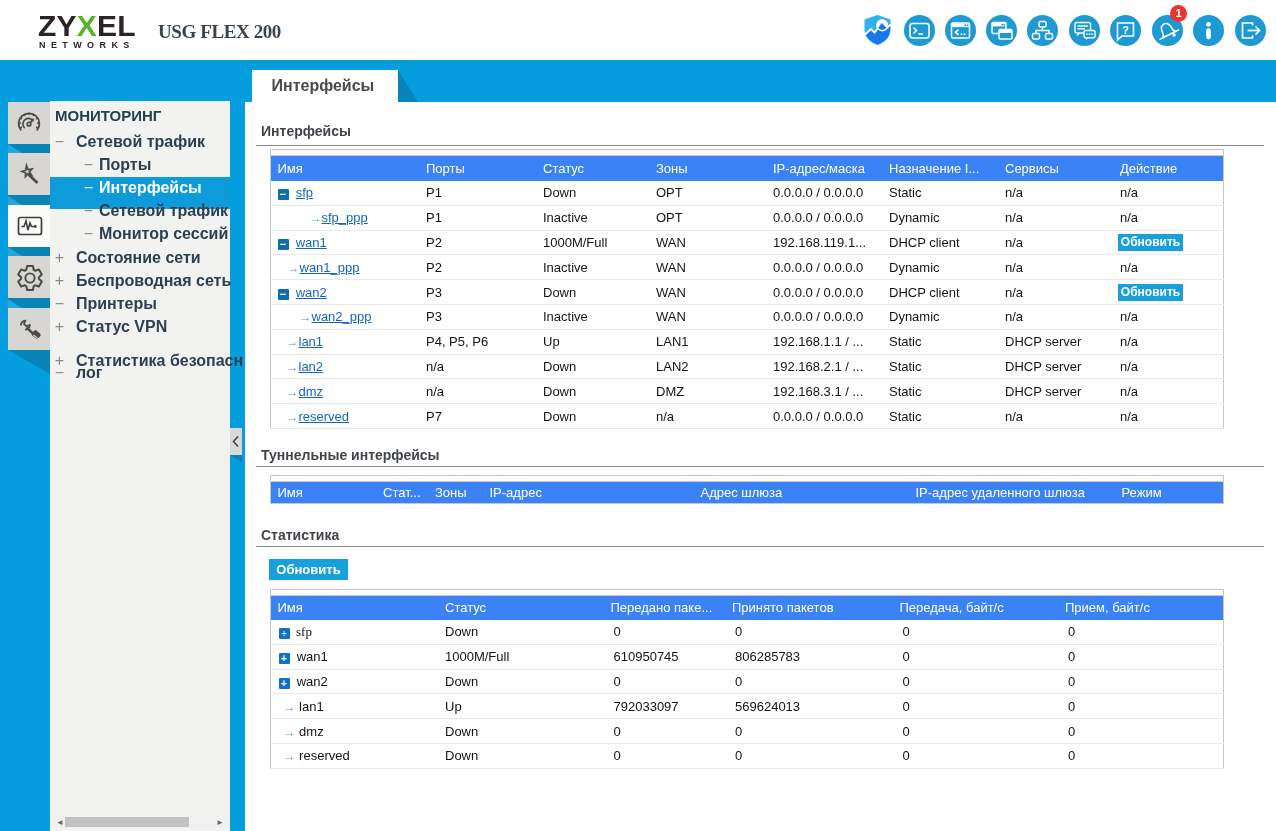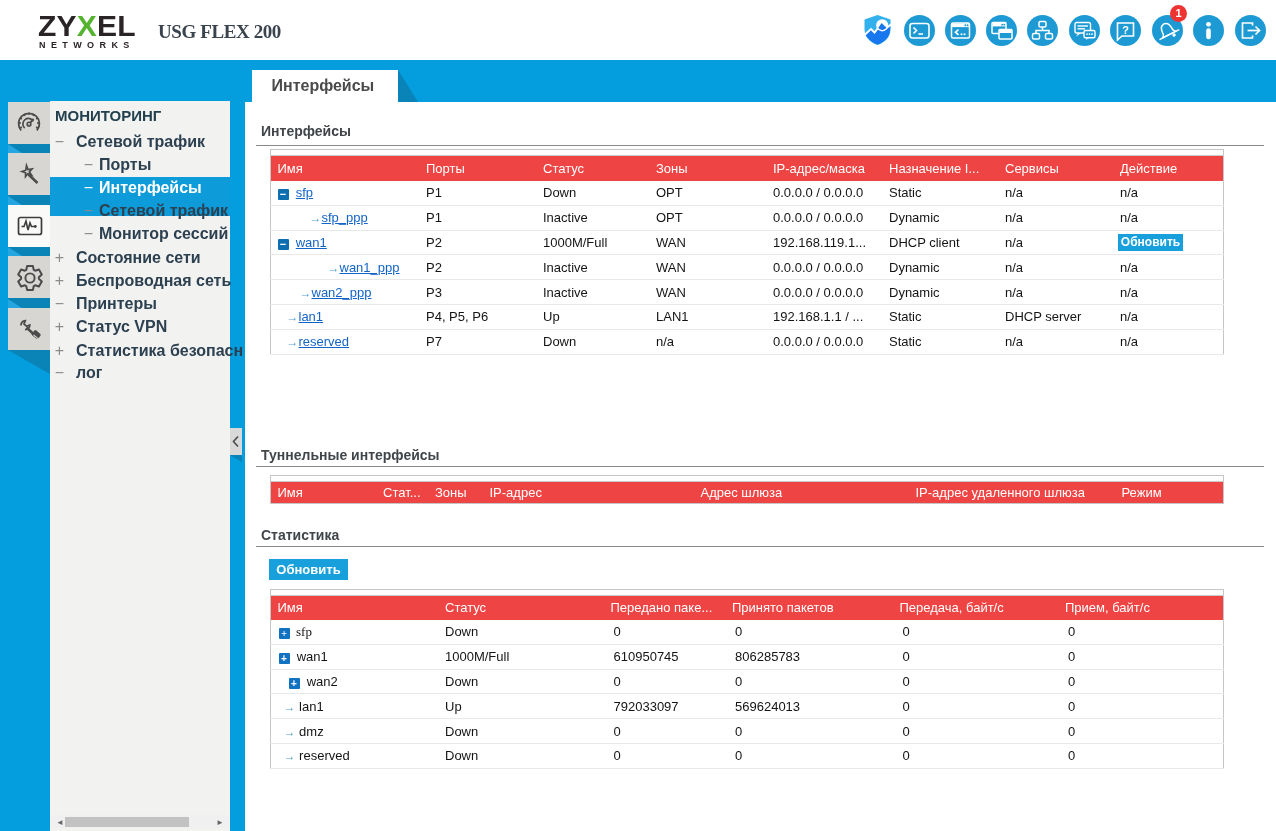--- a/index.html
+++ b/index.html
@@ -20,39 +20,39 @@
 .fold{position:absolute;left:8px;width:42px;height:9.5px;background:#0a83b6;}
 .fold:before{content:"";position:absolute;left:0;bottom:0;border-left:14px solid #25a6e0;border-top:9.5px solid transparent;}
 #menu{position:absolute;left:50px;top:101px;width:180px;}
 #mhead{position:absolute;left:5px;top:6px;font-size:15px;font-weight:bold;color:#23404f;width:220px;}
 .mi{position:absolute;left:0;height:23px;line-height:23px;font-size:16px;font-weight:bold;color:#2c4050;white-space:nowrap;width:230px;}
 .mi .pfx{display:inline-block;color:#8b8b8b;font-weight:normal;width:13px;text-align:center;}
 .l1{padding-left:3px;}
 .l1 .pfx{margin-right:10px;}
 .l2{padding-left:32px;}
 .l2 .pfx{margin-right:4px;}
-.sel{background:#0e9bd9;color:#fff;width:180px;height:39px;line-height:21px;}
+.sel{background:#0e9bd9;color:#fff;width:180px;height:32px;line-height:21px;}
 .sel .pfx{color:#fff;}
 
 #hscroll{position:absolute;left:50px;top:815px;width:180px;height:13px;background:#f0f0f0;}
 #hthumb{position:absolute;left:15px;top:1.5px;width:124px;height:10px;background:#c2c2c2;}
 .sarr{position:absolute;font-size:8px;color:#666;top:2.5px;}
 
 #chev{position:absolute;left:229.5px;top:428px;width:12px;height:27px;background:#d9d9d9;}
 #chevfold{position:absolute;left:229.5px;top:455px;width:0;height:0;border-right:12px solid #0a83b6;border-bottom:7px solid transparent;}
 
 #content{position:absolute;left:244.5px;top:101.5px;width:1031.5px;height:729.5px;background:#fff;}
 #tab{position:absolute;left:251.5px;top:69.5px;width:146.5px;height:32px;background:#fff;font-size:16px;font-weight:bold;color:#4a4a4a;line-height:32px;padding-left:20px;}
 
 .shead{position:absolute;font-size:14px;font-weight:bold;color:#41454a;}
 .srule{position:absolute;left:256px;width:1008px;height:1px;background:#8a8a8a;}
 table.t{position:absolute;border-collapse:collapse;table-layout:fixed;background:#fff;border:1px solid #c6c6c6;font-size:13px;color:#141414;}
 table.t td{overflow:hidden;white-space:nowrap;padding:0 0 0 7px;}
 table.t tr.sp td{height:6px;padding:0;background:#fdfdfd;border-bottom:1px solid #c9c9c9;}
-table.t tr.hd td{background:#ef4444;color:#fff;height:25px;}
+table.t tr.hd td{background:#3b82f6;color:#fff;height:25px;}
 #t2 tr.hd td{height:22px;}
 #t3 tr.hd td{height:24px;}
 #t3 tr.r td:nth-child(n+3){padding-left:10px;}
 table.t tr.r td{height:24.8px;border-bottom:1px solid #e8e8e8;}
 a.lk{color:#1464c8;text-decoration:underline;}
 .mbox{display:inline-block;width:11px;height:11px;background:#0e6fb0;color:#fff;text-align:center;line-height:10px;font-size:11px;font-weight:bold;vertical-align:-1px;border-radius:1px;}
 .pbox{display:inline-block;width:11px;height:11px;background:#1272c2;color:#fff;text-align:center;line-height:11px;font-size:10px;font-weight:bold;vertical-align:-1px;border-radius:1px;}
 .arr{color:#4f9fd8;font-size:12px;}
 .btn{display:inline-block;background:#18a0dc;color:#fff;font-size:12px;font-weight:bold;text-align:center;}
 </style></head>
@@ -221,21 +221,21 @@
   <div id="mhead">МОНИТОРИНГ</div>
   <div class="mi l1" style="top:29px;"><span class="pfx">−</span>Сетевой трафик</div>
   <div class="mi l2" style="top:52.1px;"><span class="pfx">−</span>Порты</div>
   <div class="mi l2 sel" style="top:76.2px;"><span class="pfx">−</span>Интерфейсы</div>
   <div class="mi l2" style="top:98.3px;"><span class="pfx">−</span>Сетевой трафик</div>
   <div class="mi l2" style="top:121.4px;"><span class="pfx">−</span>Монитор сессий</div>
   <div class="mi l1" style="top:144.5px;"><span class="pfx">+</span>Состояние сети</div>
   <div class="mi l1" style="top:167.6px;"><span class="pfx">+</span>Беспроводная сеть</div>
   <div class="mi l1" style="top:190.7px;"><span class="pfx">−</span>Принтеры</div>
   <div class="mi l1" style="top:213.8px;"><span class="pfx">+</span>Статус VPN</div>
-  <div class="mi l1" style="top:238px;"><span class="pfx">+</span>Статистика безопасн</div>
+  <div class="mi l1" style="top:248px;"><span class="pfx">+</span>Статистика безопасн</div>
   <div class="mi l1" style="top:260px;"><span class="pfx">−</span>лог</div>
 </div>
 <div id="hscroll">
   <div class="sarr" style="left:6px;">◄</div>
   <div id="hthumb"></div>
   <div class="sarr" style="right:6px;">►</div>
 </div>
 <div id="chev"><svg width="12" height="27" viewBox="0 0 12 27" fill="none" stroke="#4b4b4b" stroke-width="1.6">
       <polyline points="8,8.5 3.5,13.5 8,18.5"></polyline>
     </svg></div>
@@ -298,45 +298,75 @@
         <td><span class="mbox">−</span>&nbsp;&nbsp;<a class="lk">wan1</a></td>
         <td>P2</td>
         <td>1000M/Full</td>
         <td>WAN</td>
         <td>192.168.119.1...</td>
         <td>DHCP client</td>
         <td>n/a</td>
         <td><span class="btn" style="width:65px;line-height:17px;margin-left:-2px;">Обновить</span></td>
       </tr>
 <tr class="r">
-        <td style="padding-left:57px;"><span class="arr">→</span><a class="lk">wan1_ppp</a></td>
+        <td style="padding-left:17px;"><span class="arr">→</span><a class="lk">wan1_ppp</a></td>
         <td>P2</td>
         <td>Inactive</td>
         <td>WAN</td>
         <td>0.0.0.0 / 0.0.0.0</td>
         <td>Dynamic</td>
         <td>n/a</td>
         <td>n/a</td>
+      </tr>
+<tr class="r">
+        <td><span class="mbox">−</span>&nbsp;&nbsp;<a class="lk">wan2</a></td>
+        <td>P3</td>
+        <td>Down</td>
+        <td>WAN</td>
+        <td>0.0.0.0 / 0.0.0.0</td>
+        <td>DHCP client</td>
+        <td>n/a</td>
+        <td><span class="btn" style="width:65px;line-height:17px;margin-left:-2px;">Обновить</span></td>
       </tr>
 <tr class="r">
         <td style="padding-left:29px;"><span class="arr">→</span><a class="lk">wan2_ppp</a></td>
         <td>P3</td>
         <td>Inactive</td>
         <td>WAN</td>
         <td>0.0.0.0 / 0.0.0.0</td>
         <td>Dynamic</td>
         <td>n/a</td>
         <td>n/a</td>
       </tr>
 <tr class="r">
         <td style="padding-left:16px;"><span class="arr">→</span><a class="lk">lan1</a></td>
         <td>P4, P5, P6</td>
         <td>Up</td>
         <td>LAN1</td>
         <td>192.168.1.1 / ...</td>
+        <td>Static</td>
+        <td>DHCP server</td>
+        <td>n/a</td>
+      </tr>
+<tr class="r">
+        <td style="padding-left:16px;"><span class="arr">→</span><a class="lk">lan2</a></td>
+        <td>n/a</td>
+        <td>Down</td>
+        <td>LAN2</td>
+        <td>192.168.2.1 / ...</td>
+        <td>Static</td>
+        <td>DHCP server</td>
+        <td>n/a</td>
+      </tr>
+<tr class="r">
+        <td style="padding-left:16px;"><span class="arr">→</span><a class="lk">dmz</a></td>
+        <td>n/a</td>
+        <td>Down</td>
+        <td>DMZ</td>
+        <td>192.168.3.1 / ...</td>
         <td>Static</td>
         <td>DHCP server</td>
         <td>n/a</td>
       </tr>
 <tr class="r">
         <td style="padding-left:16px;"><span class="arr">→</span><a class="lk">reserved</a></td>
         <td>P7</td>
         <td>Down</td>
         <td>n/a</td>
         <td>0.0.0.0 / 0.0.0.0</td>
@@ -409,21 +439,21 @@
       </tr>
 <tr class="r">
         <td style="padding-left:8px;"><span class="pbox">+</span>&nbsp;&nbsp;wan1</td>
         <td>1000M/Full</td>
         <td>610950745</td>
         <td>806285783</td>
         <td>0</td>
         <td>0</td>
       </tr>
 <tr class="r">
-        <td style="padding-left:18px;"><span class="pbox">+</span>&nbsp;&nbsp;wan2</td>
+        <td style="padding-left:8px;"><span class="pbox">+</span>&nbsp;&nbsp;wan2</td>
         <td>Down</td>
         <td>0</td>
         <td>0</td>
         <td>0</td>
         <td>0</td>
       </tr>
 <tr class="r">
         <td style="padding-left:13px;"><span class="arr">→</span>&nbsp;lan1</td>
         <td>Up</td>
         <td>792033097</td>

